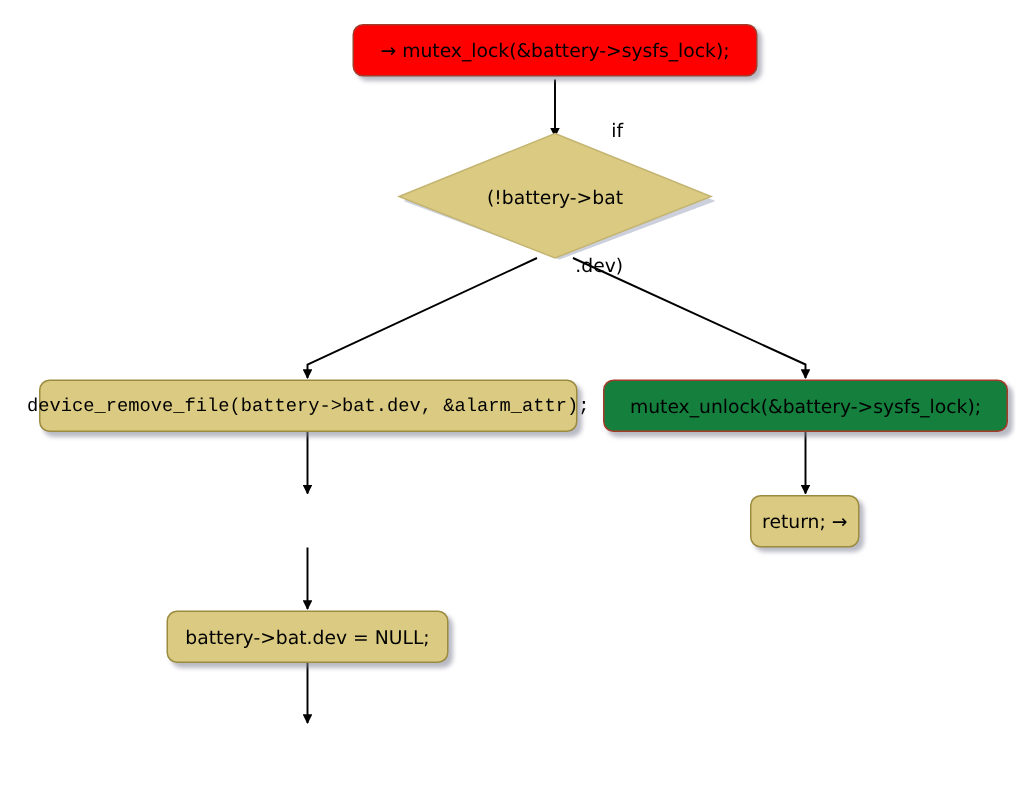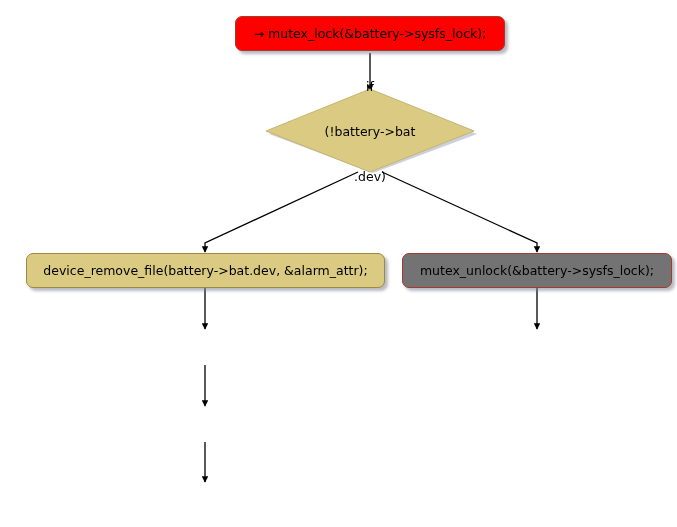--- a/index.html
+++ b/index.html
@@ -49,29 +49,30 @@
     border: 1px solid #9a8b3f;
     background: #dbcb82;
     box-shadow: 3px 3px 3px rgba(130,130,150,0.55);
     padding: 0 9px;
   }
   .box.red {
     background: #ff0000;
     border-color: #a33b2a;
   }
   .box.green {
-    background: #737373;
+    background: #15803d;
     border-color: #a33b2a;
   }
 
   
   .diamond {
     background: transparent;
     border: none;
     box-shadow: none;
+    text-align: right;
   }
   .diamond .dshape {
     position: absolute;
     left: 0; top: 0;
     width: 100%;
     height: 100%;
   }
   .diamond .dlabel {
     position: relative;
     z-index: 2;
@@ -114,25 +115,31 @@
       <polygon points="111,5 215,46 111,85 7,46" fill="#b9c0d0" opacity="0.75"></polygon>
       <polygon points="108,1 212,43 108,84 4,43" fill="#dbcb82" stroke="#c4b471" stroke-width="1"></polygon>
     </svg>
     <div class="dlabel">
       <div>if</div>
       <div>(!battery-&gt;bat</div>
       <div>.dev)</div>
     </div>
   </div>
 
-  <div class="node box" style="left:16px; top:253px; width:359px; height:35px;">
+  <div class="node box" style="left:16px; top:253px; width:359px; height:35px;font-family:Liberation Mono, monospace;">
     <span>device_remove_file(battery-&gt;bat.dev, &amp;alarm_attr);</span>
   </div>
 
 
+  <div class="node box" style="left:101px; top:407px; width:188px; height:35px;">
+    <span>battery-&gt;bat.dev = NULL;</span>
+  </div>
 
 
   <div class="node box green" style="left:392px; top:253px; width:270px; height:35px;">
     <span>mutex_unlock(&amp;battery-&gt;sysfs_lock);</span>
   </div>
 
+  <div class="node box" style="left:490px; top:330px; width:73px; height:35px;">
+    <span>return; →</span>
+  </div>
 
 </div>
 
 </body></html>

